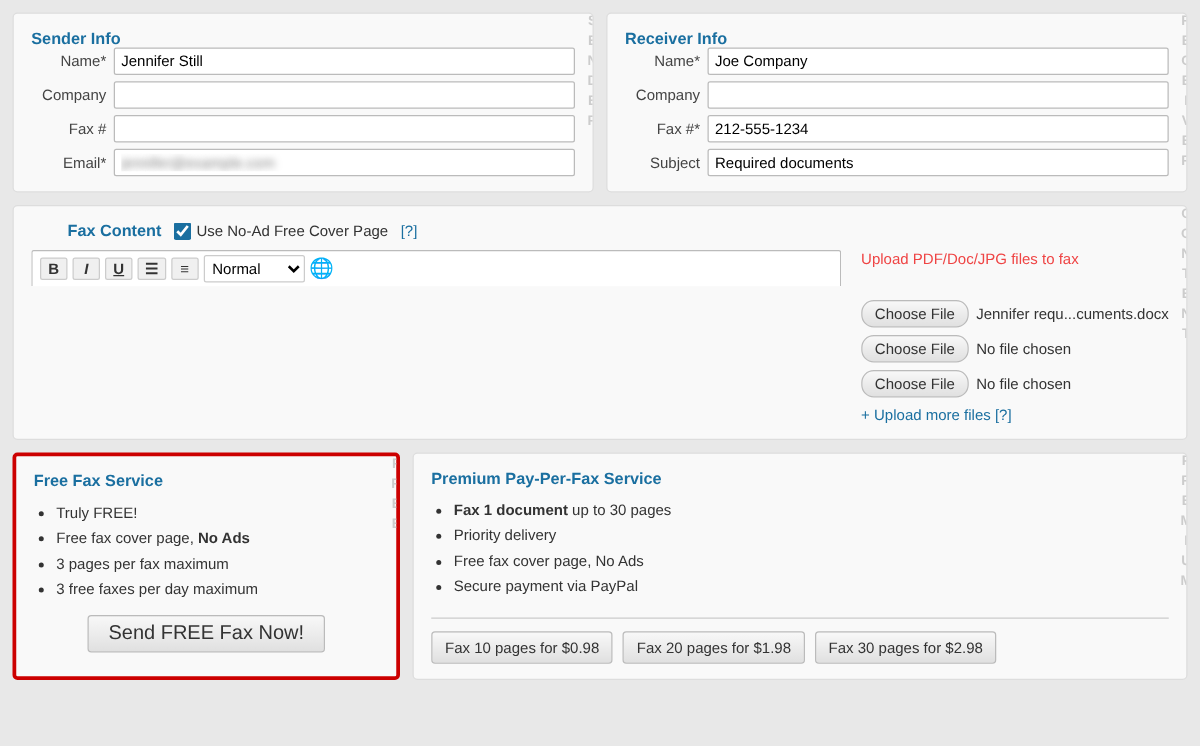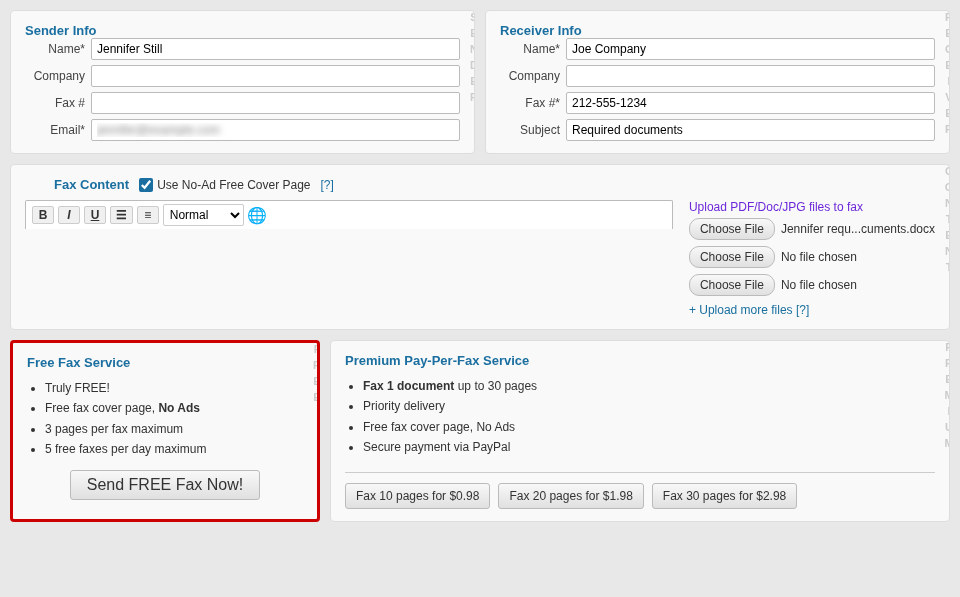--- a/index.html
+++ b/index.html
@@ -176,22 +176,22 @@
       color: #999;
       resize: none;
       background: #fff;
       font-family: Arial, sans-serif;
     }
     .upload-area {
       min-width: 240px;
     }
     .upload-title {
       font-size: 12px;
-      color: #6d28d9;
-      margin-bottom: 4px;
+      color: #ef4444;
+      margin-bottom: 26px;
     }
     .file-row {
       display: flex;
       align-items: center;
       gap: 6px;
       margin-bottom: 6px;
     }
     .choose-file-btn {
       background: linear-gradient(to bottom, #f8f8f8, #e0e0e0);
       border: 1px solid #bbb;
@@ -396,21 +396,21 @@
   </div>
 
   <div class="bottom-row">
 
     <div class="free-panel">
       <div class="service-title">Free Fax Service</div>
       <ul class="bullet-list">
         <li><span>Truly FREE!</span></li>
         <li>Free fax cover page, <strong>No Ads</strong></li>
         <li><span>3 pages per fax maximum</span></li>
-        <li><span>5 free faxes per day maximum</span></li>
+        <li><span>3 free faxes per day maximum</span></li>
       </ul>
       <button class="send-btn">Send FREE Fax Now!</button>
       <div class="watermark">FREE</div>
     </div>
 
     <div class="premium-panel">
       <div class="service-title">Premium Pay-Per-Fax Service</div>
       <div class="premium-body">
         <div class="premium-col">
           <ul class="bullet-list">

